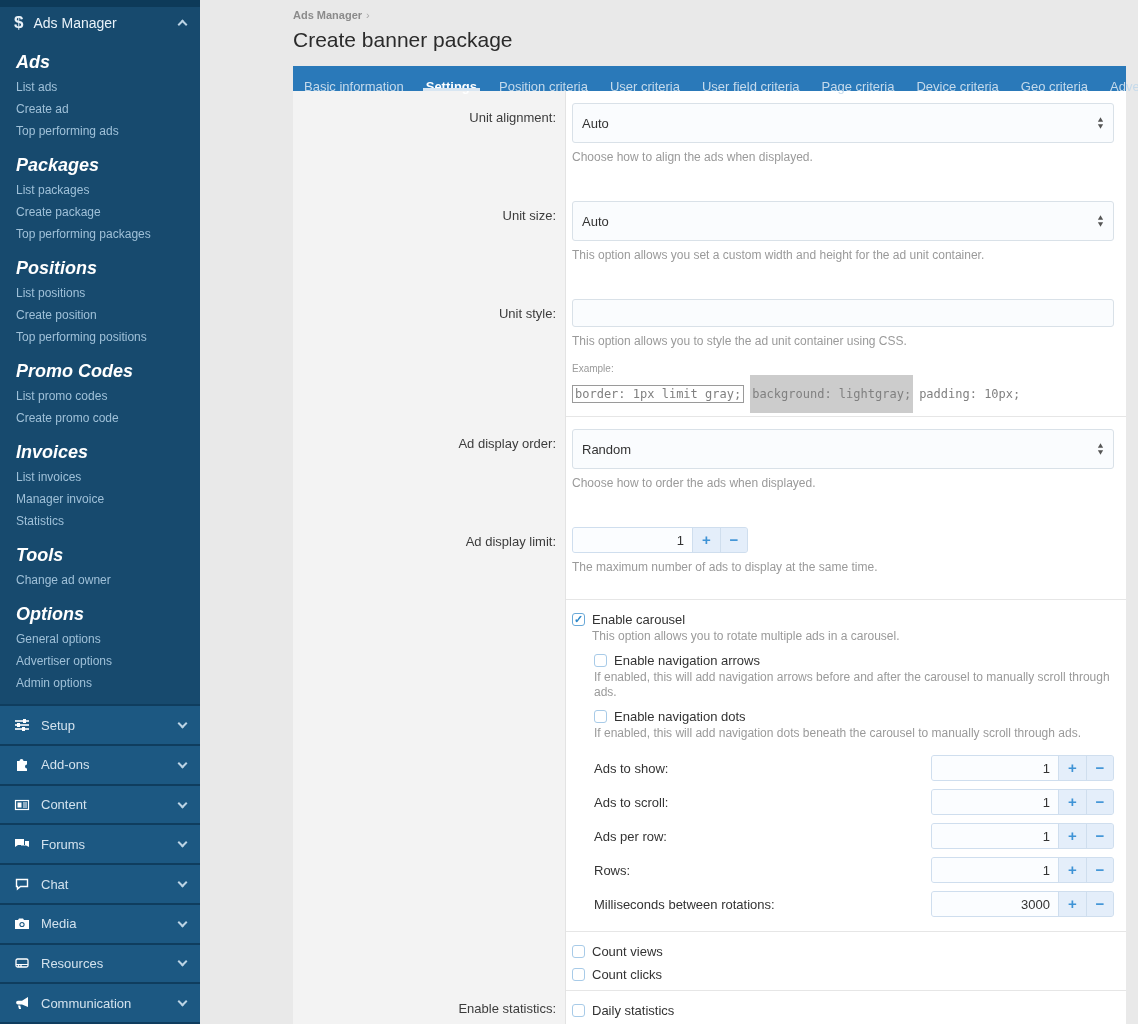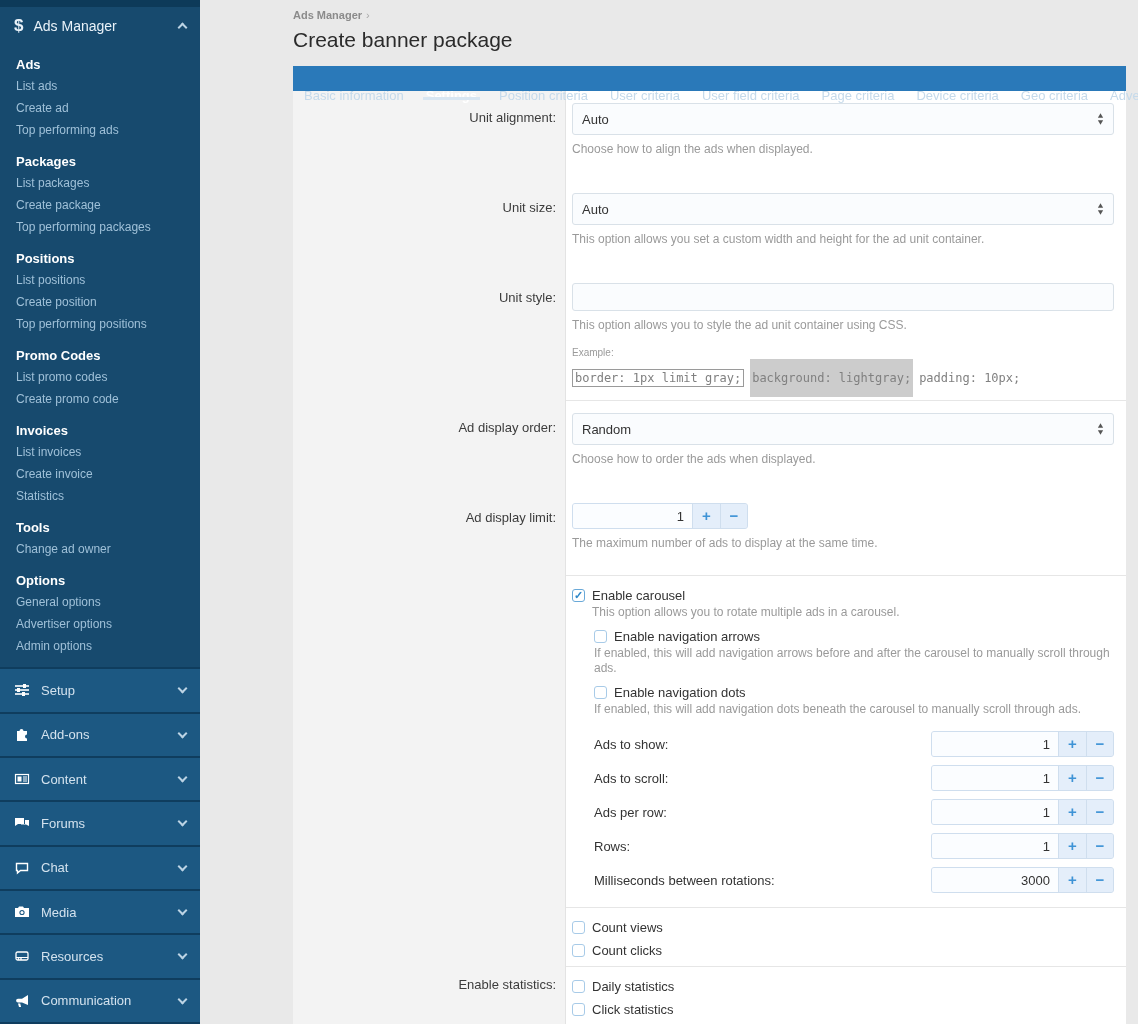--- a/index.html
+++ b/index.html
@@ -9,46 +9,46 @@
   
   .sidebar { width:200px; min-width:200px; height:1024px; background:#174a6e; display:flex; flex-direction:column; overflow:hidden; }
   .side-topstrip { height:8px; background:#0d3a59; }
   .sheader { height:40px; display:flex; align-items:center; padding:0 14px; color:#e9f2f9; cursor:pointer; }
   .sheader .dollar { font-size:17px; font-weight:bold; margin-right:10px; }
   .sheader .slabel { font-size:14px; flex:1; }
   .chev { width:7px; height:7px; border-right:2px solid #bcd3e4; border-bottom:2px solid #bcd3e4; display:inline-block; }
   .chev-up { transform:rotate(-135deg); margin-top:4px; }
   .chev-down { transform:rotate(45deg); margin-bottom:3px; }
   .smenu { padding:0 0 10px 16px; }
-  .sgroup-title { color:#ffffff; font-weight:bold; font-size:13px; margin:13px 0 3px; }
+  .sgroup-title { color:#ffffff; font-weight:bold; font-size:18px; margin:13px 0 3px;font-style:italic; }
   .sitem { display:block; color:#9fc0d8; font-size:12px; padding:4px 0; cursor:pointer; text-decoration:none; }
   .srow { height:48px; display:flex; align-items:center; padding:0 14px; background:#1c5882; border-top:2px solid #0f3d5e; color:#d3e2ee; cursor:pointer; }
   .srow .sicon { width:17px; height:16px; margin-right:10px; display:flex; align-items:center; }
   .srow .srow-label { flex:1; font-size:13px; }
   .side-bottom { flex:1; background:#1c5882; border-top:2px solid #0f3d5e; }
 
   
   .main { flex:1; padding:6px 12px 0 93px; }
   .breadcrumb { font-size:11px; font-weight:bold; color:#8b8b8b; padding:3px 0 0 0; }
   .breadcrumb .bc-sep { color:#aaaaaa; font-weight:normal; margin-left:4px; }
   .page-title { font-size:21px; color:#2b2b2b; font-weight:normal; margin:7px 0 14px; }
 
   .tabbar { background:#2a79b9; height:25px; display:flex; align-items:stretch; width:833px; }
-  .tab { color:#c5daeb; font-size:13px; line-height:25px; padding:17px 11px; cursor:pointer; position:relative; white-space:nowrap; }
+  .tab { color:#c5daeb; font-size:13px; line-height:25px; padding:8px 11px; cursor:pointer; position:relative; white-space:nowrap; }
   .tab.active { color:#ffffff; font-weight:bold; }
   .tab.active::after { content:""; position:absolute; left:8px; right:8px; bottom:0; height:3px; background:#d8e6f2; }
 
   .formbox { width:833px; background:linear-gradient(90deg,#f3f3f3 272px,#e3e3e3 272px,#e3e3e3 273px,#ffffff 273px); border:0; }
   .frow { display:flex; }
   .flabel { width:273px; min-width:273px; text-align:right; padding:19px 10px 0 0; font-size:13px; color:#3c3c3c; }
   .flabel.cb-align { padding-top:10px; }
   .fctrl { flex:1; padding:0 12px 0 6px; min-width:0; }
   .sep { margin-left:273px; border-top:1px solid #e6e6e6; }
 
-  .select { margin-top:12px; height:32px; background:#fafcfe; border:1px solid #d9e1e8; border-radius:3px; display:flex; align-items:center; padding:0 9px; cursor:pointer; }
+  .select { margin-top:12px; height:40px; background:#fafcfe; border:1px solid #d9e1e8; border-radius:3px; display:flex; align-items:center; padding:0 9px; cursor:pointer; }
   .select-value { flex:1; font-size:13px; color:#333333; }
   .tinput { margin-top:12px; height:28px; width:100%; background:#fafcfe; border:1px solid #d9e1e8; border-radius:3px; padding:0 9px; font-size:13px; color:#333333; font-family:"Liberation Sans",sans-serif; }
   .hint { font-size:12px; color:#9a9a9a; margin:7px 0 0; line-height:15px; }
   .pad-b { padding-bottom:24px; }
   .example-label { font-size:10px; color:#9a9a9a; margin-top:14px; }
   .codeline { font-family:"DejaVu Sans Mono", monospace; font-size:12px; color:#808080; margin:10px 0 12px; line-height:20px; }
   .code-border { border:1px solid #9a9a9a; padding:1px 2px; }
   .code-bg { background:#cccccc; padding:12px 2px; margin-left:6px; }
   .code-plain { margin-left:6px; }
 
@@ -99,21 +99,21 @@
     <a class="sitem">List positions</a>
     <a class="sitem">Create position</a>
     <a class="sitem">Top performing positions</a>
 
     <div class="sgroup-title">Promo Codes</div>
     <a class="sitem">List promo codes</a>
     <a class="sitem">Create promo code</a>
 
     <div class="sgroup-title">Invoices</div>
     <a class="sitem">List invoices</a>
-    <a class="sitem">Create invoice</a>
+    <a class="sitem">Manager invoice</a>
     <a class="sitem">Statistics</a>
 
     <div class="sgroup-title">Tools</div>
     <a class="sitem">Change ad owner</a>
 
     <div class="sgroup-title">Options</div>
     <a class="sitem">General options</a>
     <a class="sitem">Advertiser options</a>
     <a class="sitem">Admin options</a>
   </nav>

